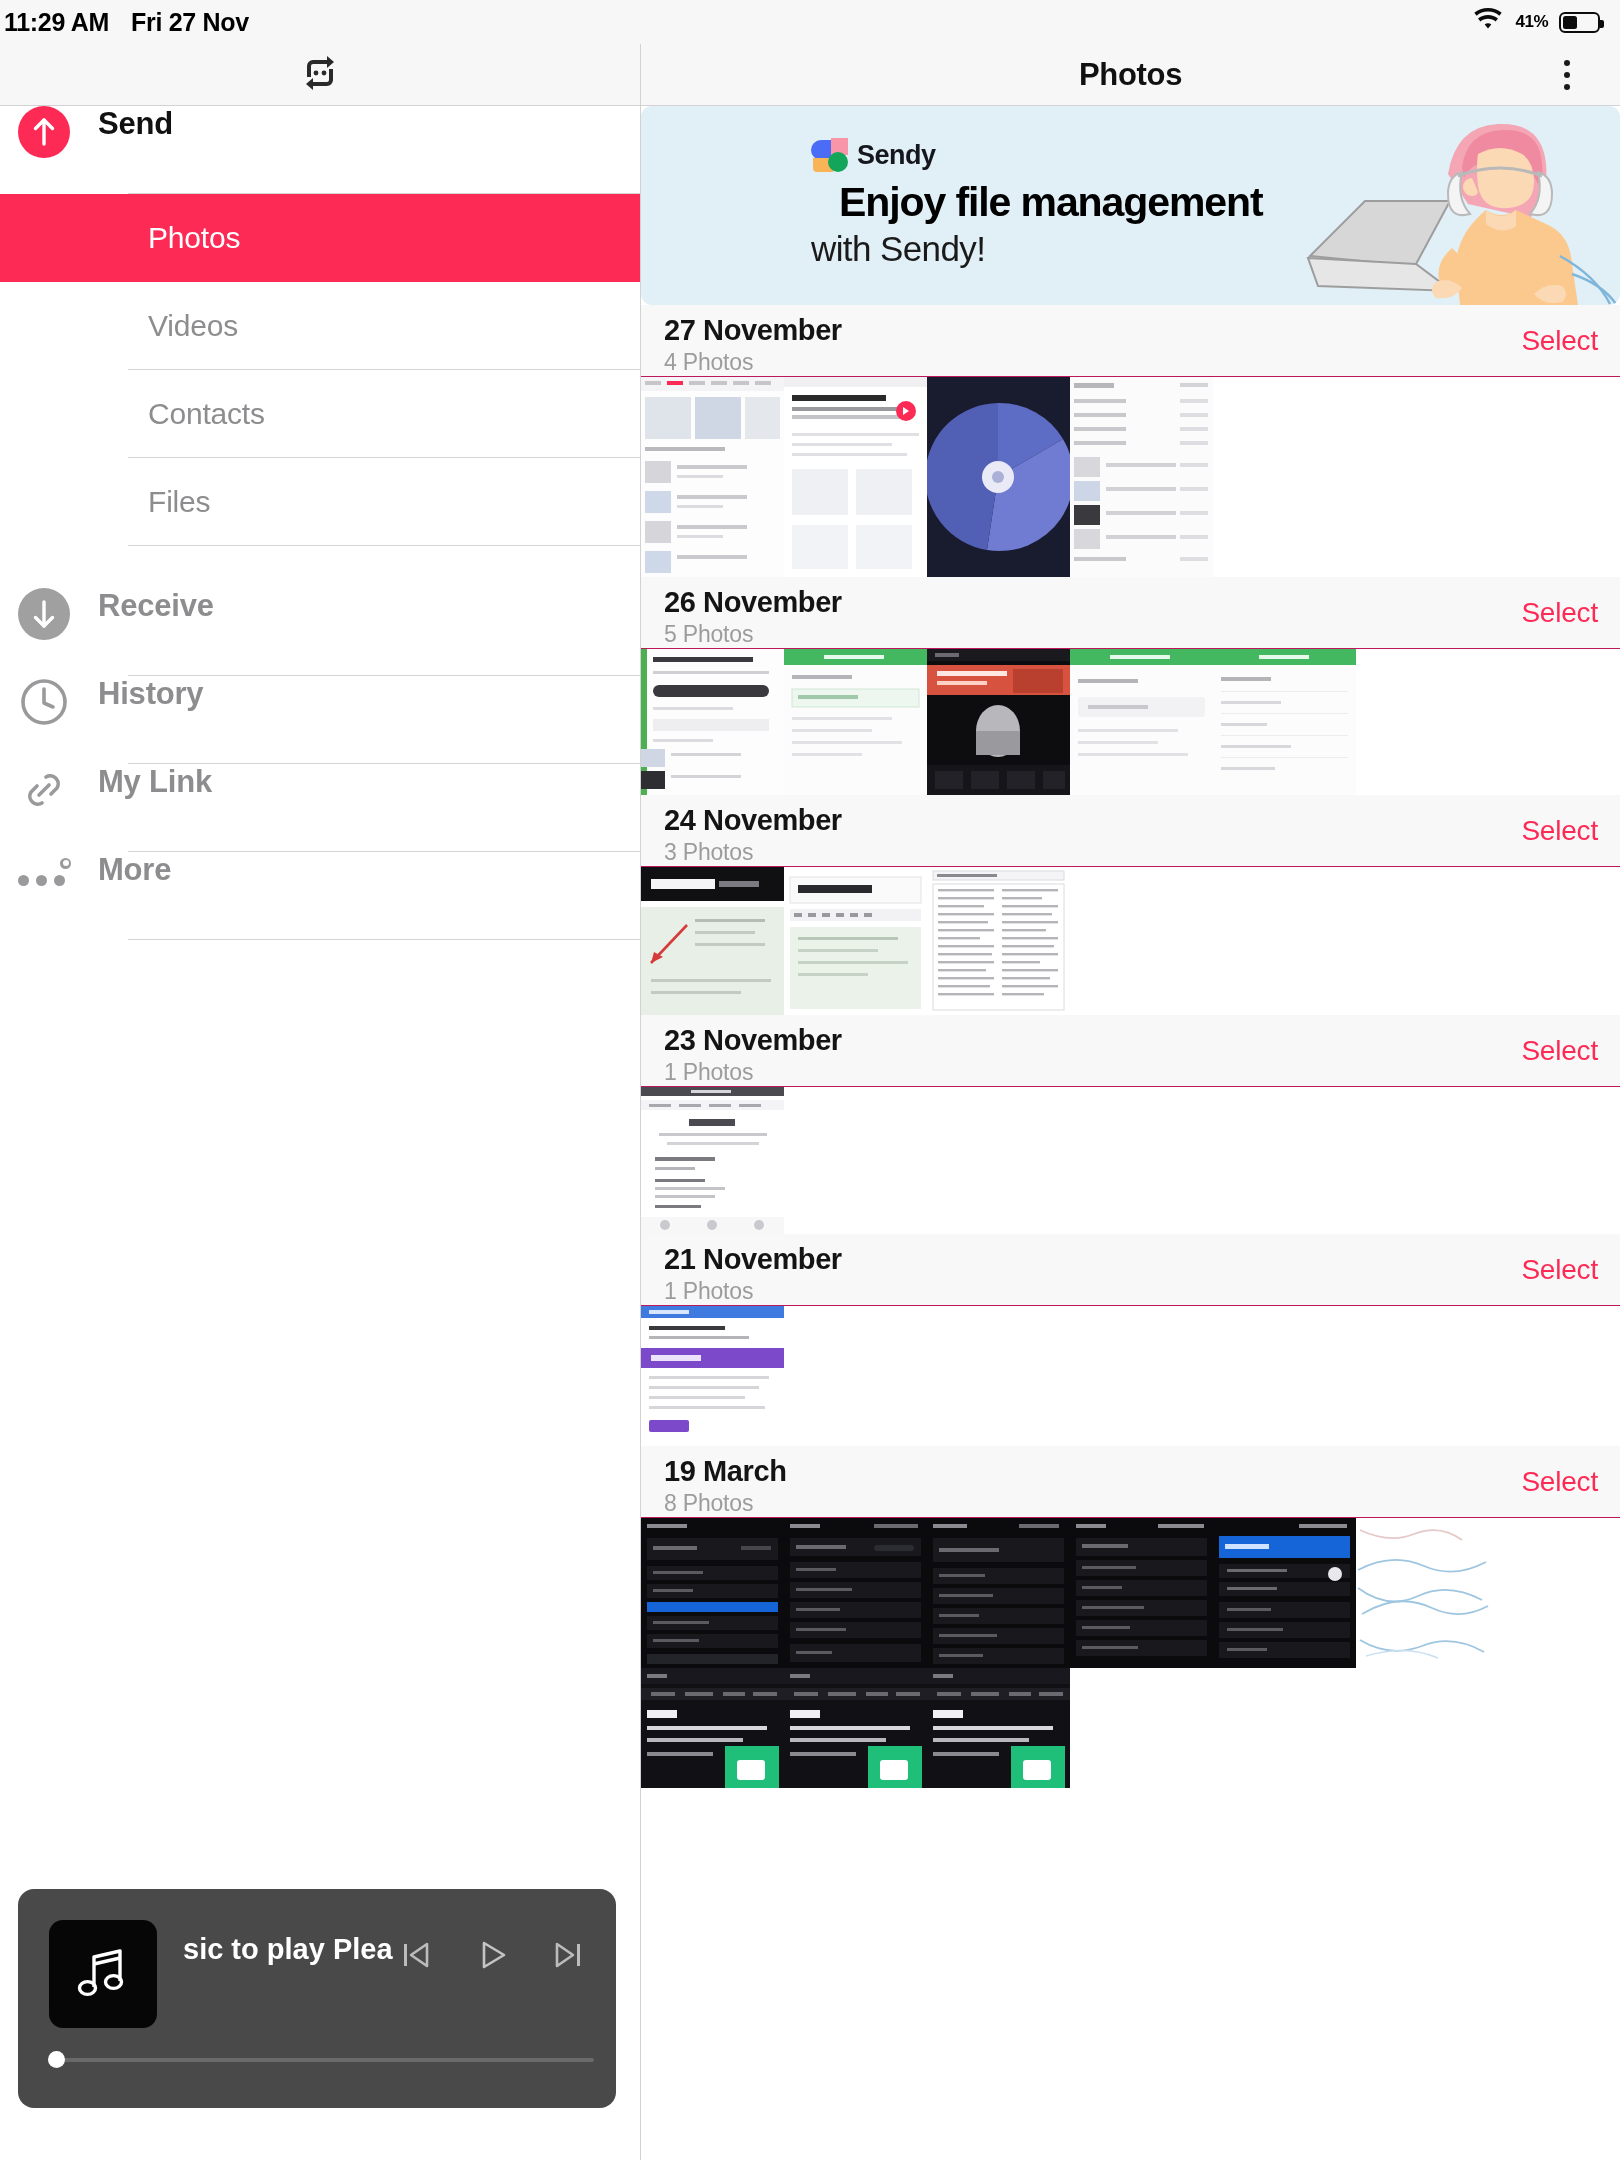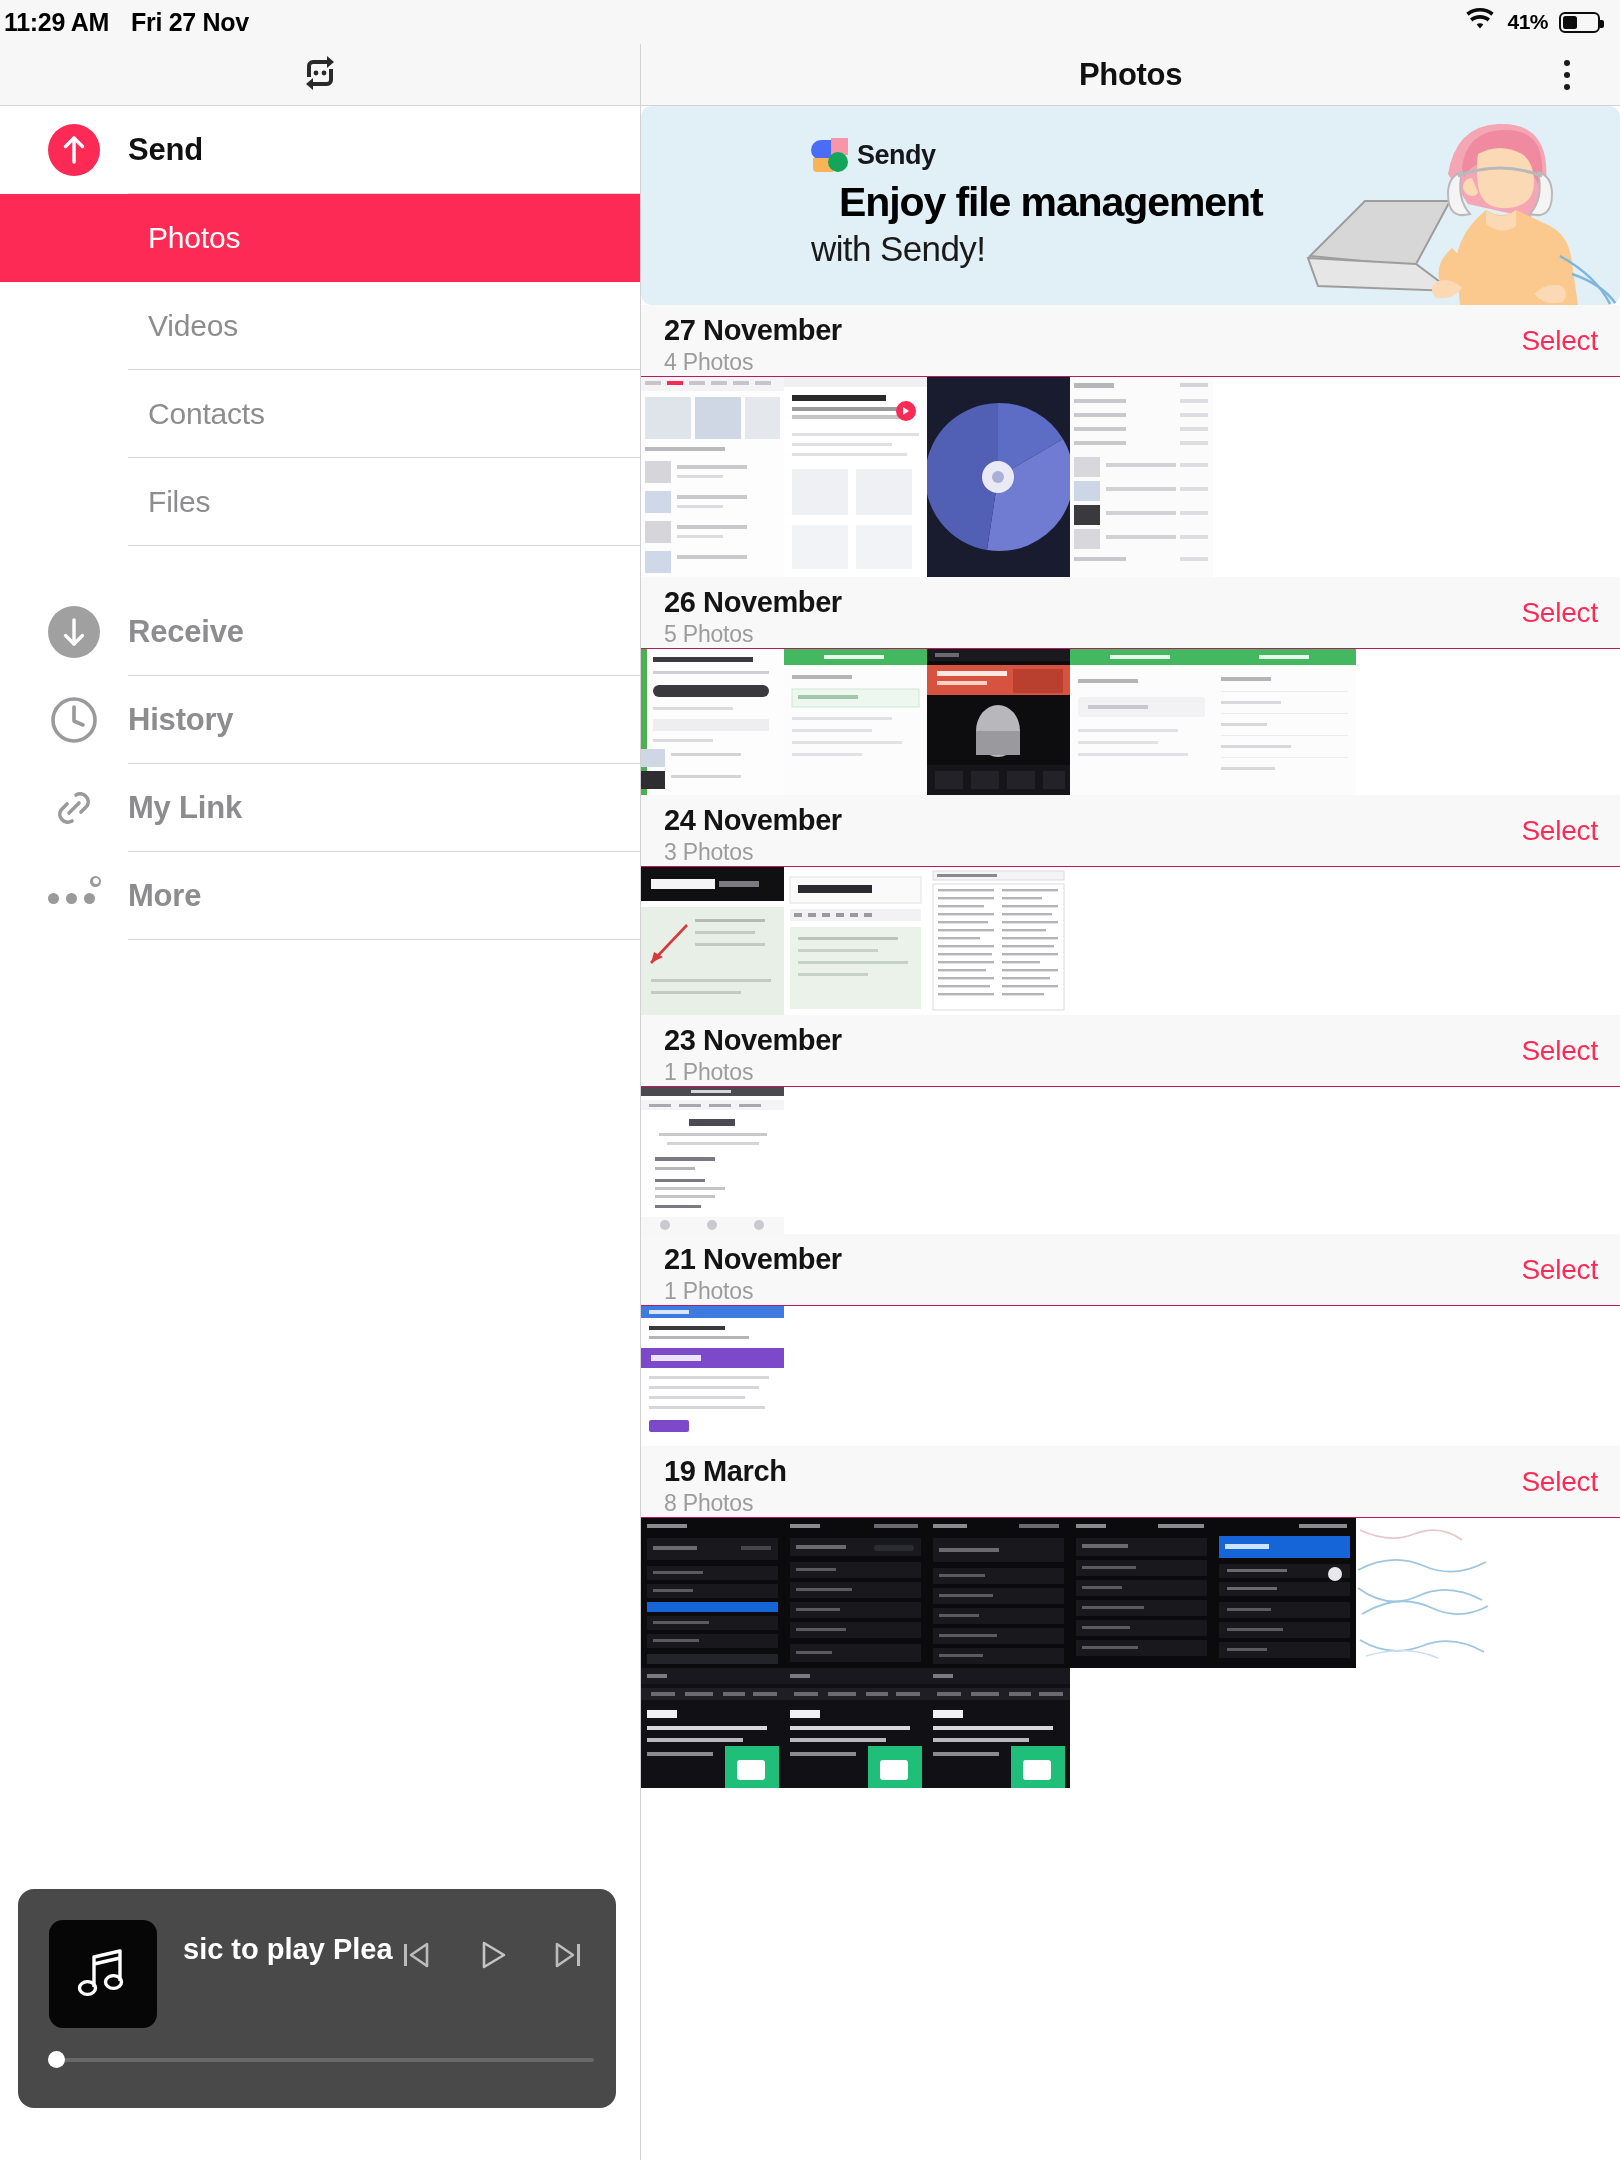--- a/index.html
+++ b/index.html
@@ -17,21 +17,21 @@
     background:#f7f7f7;
     display:flex; align-items:center; z-index:40;
   }
   .sb-left { display:flex; align-items:center; gap:22px; padding-left:4px;justify-content:center; }
   .sb-time { font-size:25px; font-weight:600; color:#000; letter-spacing:-0.3px; }
   .sb-date { font-size:25px; font-weight:600; color:#000; letter-spacing:-0.3px; }
   .sb-right {
     position:absolute; right:20px; top:0; height:44px;
     display:flex; align-items:center; gap:11px;
   }
-  .sb-batt-pct { font-size:21px; font-weight:600; color:#000; letter-spacing:-0.5px; }
+  .sb-batt-pct { font-size:17px; font-weight:600; color:#000; letter-spacing:-0.5px; }
   .batt-shell {
     width:41px; height:21px; border:2.4px solid #0c0c0c; border-radius:6px;
     position:relative; display:flex; align-items:center; padding:2px;
   }
   .batt-shell::after {
     content:""; position:absolute; right:-6px; top:6px;
     width:4px; height:8px; background:#0c0c0c; border-radius:0 2px 2px 0;
   }
   .batt-fill { height:100%; background:#0c0c0c; border-radius:2.5px; }
 
@@ -60,22 +60,22 @@
     padding:6px 10px; cursor:pointer;
   }
   .kebab i { width:6px; height:6px; border-radius:50%; background:#1b1b1b; display:block; }
 
   
   .sidebar {
     position:absolute; left:0; top:106px; width:641px; height:2054px;
     background:#fff; border-right:1px solid #d2d2d4; z-index:20;
   }
   .nav-row {
-    position:relative; display:flex; align-items:center;
-    height:88px; padding-left:48px; cursor:pointer;
+    position:relative; display:flex; 
+    height:88px; padding-left:18px; cursor:pointer;
   }
   .nav-row .divider {
     position:absolute; left:128px; right:0; bottom:0; height:1px; background:#d5d5d7;
   }
   .nav-ico { width:52px; height:52px; flex:none; position:relative; margin-right:28px; }
   .circle-ico {
     width:52px; height:52px; border-radius:50%;
     display:flex; align-items:center; justify-content:center;
   }
   .circle-ico.send { background:#fd2a55; }

